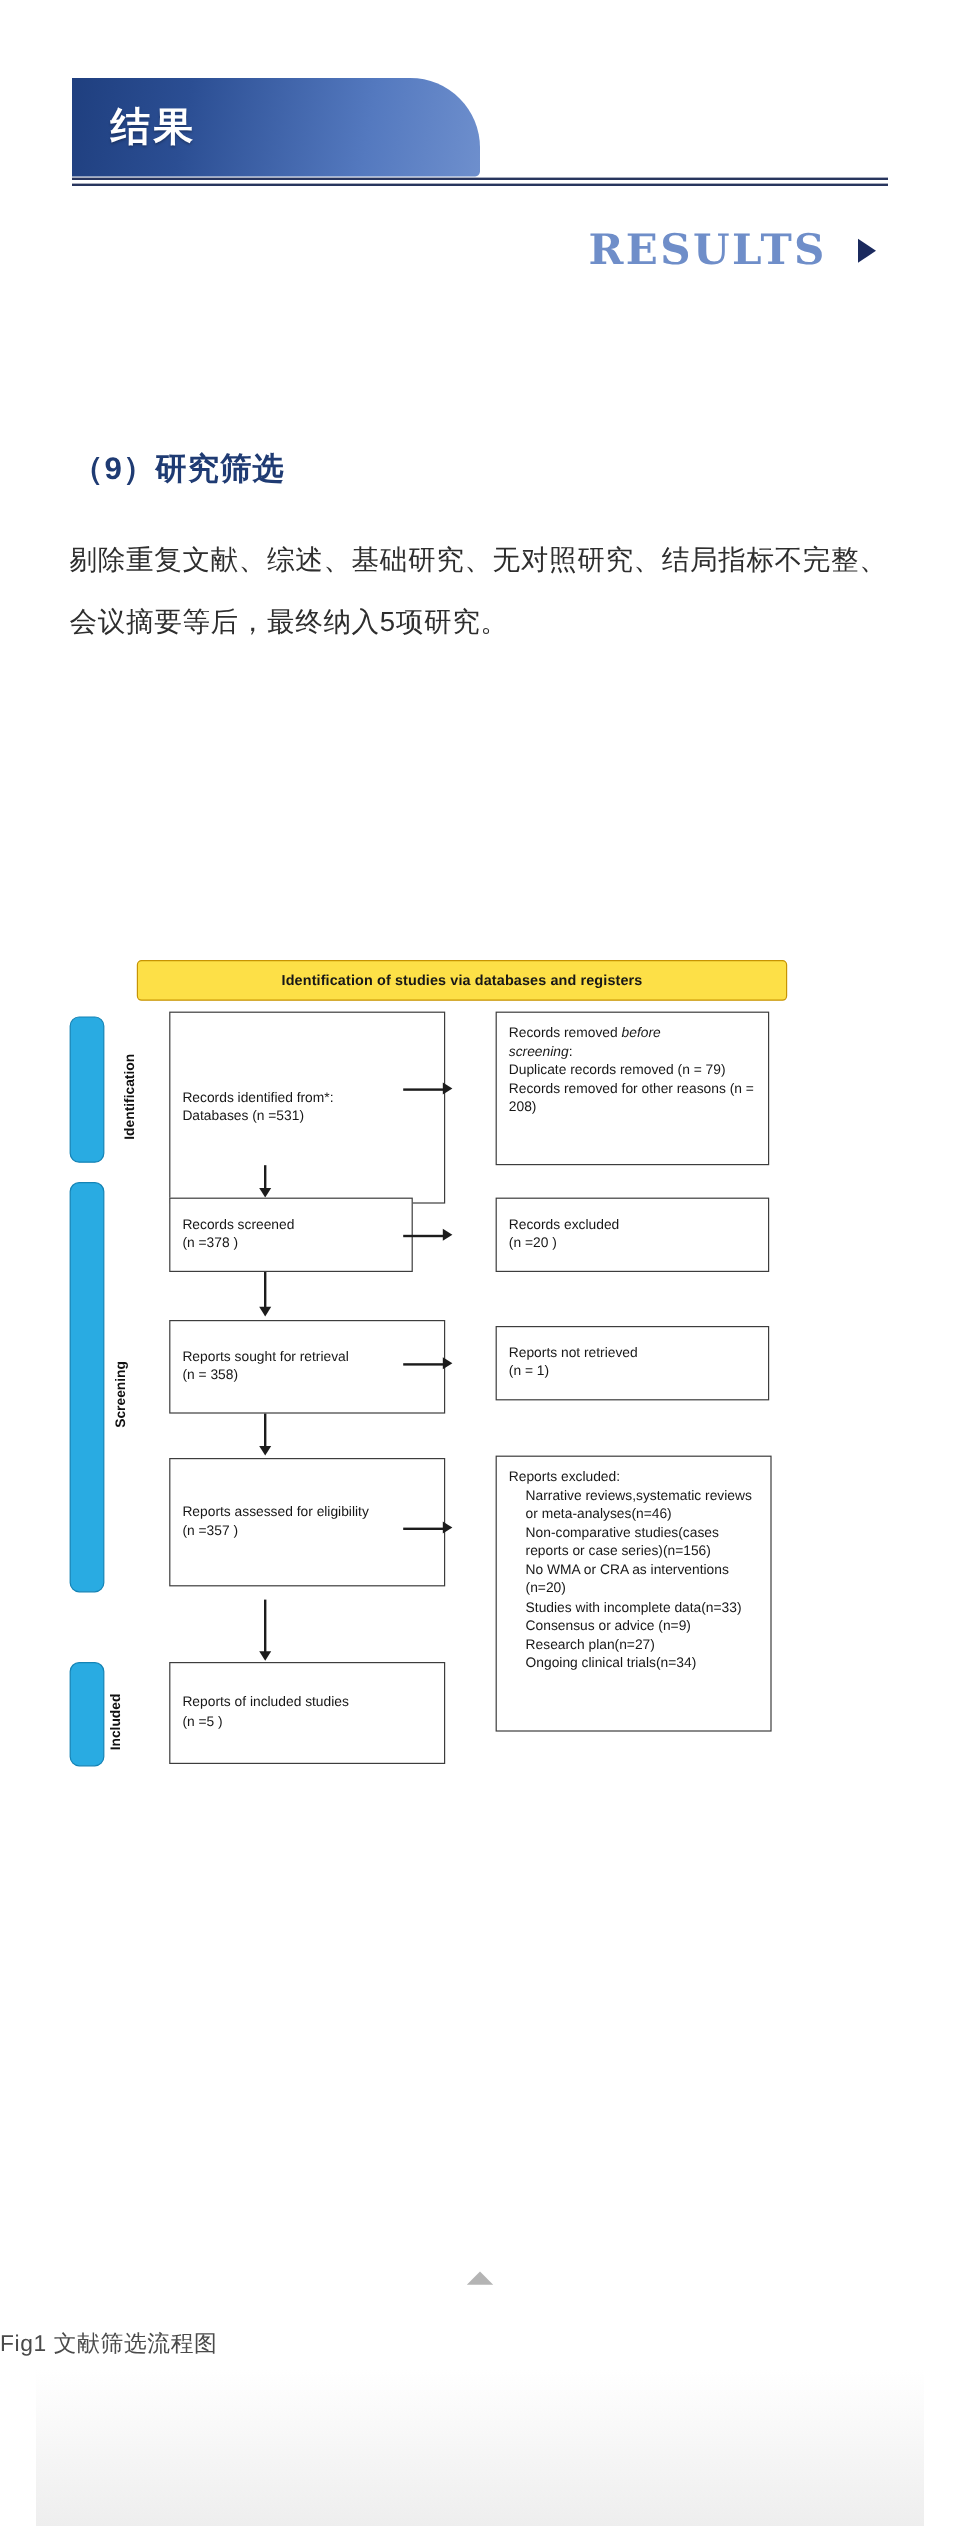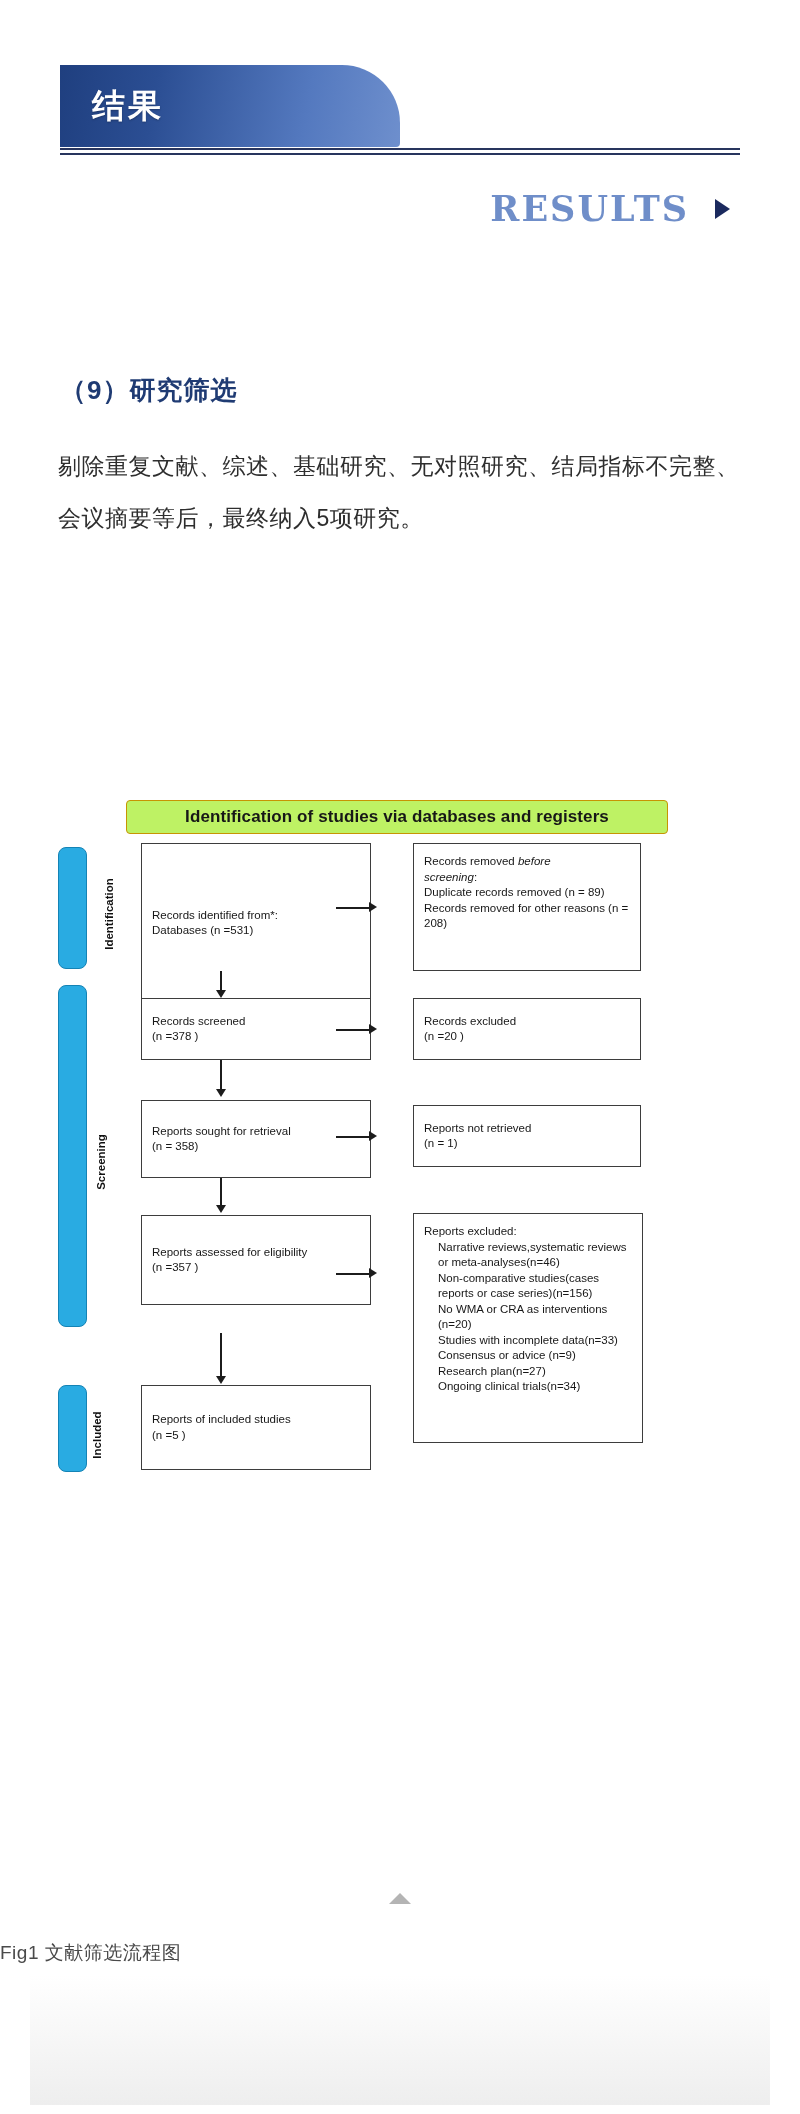--- a/index.html
+++ b/index.html
@@ -88,27 +88,27 @@
     letter-spacing:0.5px;
   }
 
   
   .flow{
     position:absolute; left:58px; top:795px;
     width:684px; height:1040px;
     background:#ffffff;
   }
   .flow-header{
-    position:absolute; left:68px; top:5px;
+    position:absolute; left:56px; top:5px;
     width:540px; height:32px;
-    background:#bef264;
+    background:#fde047;
     border:1.5px solid #c79403;
     border-radius:4px;
     display:flex; align-items:center; justify-content:center;
-    font-size:17px; font-weight:bold; color:#171717;
+    font-size:12px; font-weight:bold; color:#171717;
     letter-spacing:0.1px;
   }
 
   .stage{
     position:absolute;
     width:27px;
     background:#29abe2;
     border:1.5px solid #1483b5;
     border-radius:8px;
   }
@@ -130,25 +130,25 @@
     background:#ffffff;
     box-sizing:border-box;
     padding:0 10px;
     display:flex; align-items:center;
     font-size:11.5px; color:#171717; line-height:15.5px;margin-left:35px;
   }
   .nbox.topal{ align-items:flex-start; padding-top:10px; }
 
   .b-identified{ left:48px;  top:48px;  width:230px; height:160px; }
   .b-removed{    left:320px; top:48px;  width:228px; height:128px; }
-  .b-screened{   left:48px;  top:203px; width:230px; height:62px;  }
+  .b-screened{   left:48px;  top:203px; width:203px; height:62px;  }
   .b-excluded{   left:320px; top:203px; width:228px; height:62px;  }
   .b-sought{     left:48px;  top:305px; width:230px; height:78px;  }
   .b-notretr{    left:320px; top:310px; width:228px; height:62px;  }
-  .b-assessed{   left:48px;  top:420px; width:230px; height:90px; }
+  .b-assessed{   left:48px;  top:420px; width:230px; height:107px; }
   .b-repexcl{    left:320px; top:418px; width:230px; height:230px; }
   .b-included{   left:48px;  top:590px; width:230px; height:85px;  }
 
   .excl-title{ margin:0 0 0 0; }
   .excl-list{ margin:0; padding-left:14px; list-style:none; }
   .excl-list li{ margin:0; }
 
   .ital{ font-style:italic; }
 
   
@@ -225,21 +225,21 @@
       <div>
         <div>Records identified from*:</div>
         <div>Databases (n =531)</div>
       </div>
     </div>
 
     <div class="nbox b-removed topal">
       <div>
         <div><span>Records removed </span><span class="ital">before</span></div>
         <div><span class="ital">screening</span><span>:</span></div>
-        <div>Duplicate records removed  (n = 89)</div>
+        <div>Duplicate records removed  (n = 79)</div>
         <div>Records removed for other reasons (n = 208)</div>
       </div>
     </div>
 
     <div class="ar-h" style="left:278px;top:112px;width:34px;"></div>
     <div class="ar-head-r" style="left:311px;top:107px;"></div>
 
     <div class="ar-v" style="left:162px;top:176px;height:20px;"></div>
     <div class="ar-head-d" style="left:158px;top:195px;"></div>
 

